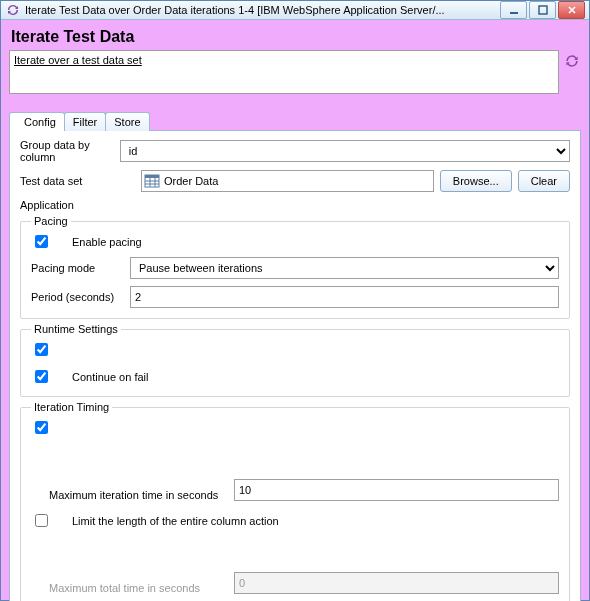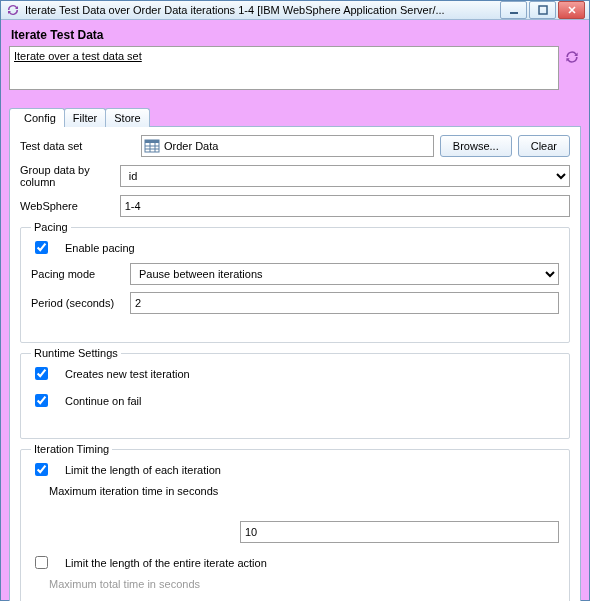--- a/index.html
+++ b/index.html
@@ -5,41 +5,41 @@
   * { box-sizing: border-box; font-family: "Segoe UI", Tahoma, sans-serif; font-size: 11px; }
   body { margin: 0; background: #fff; }
   .window { width: 590px; height: 601px; border: 1px solid #5a86b3; background: #f0abfc; display: flex; flex-direction: column; }
   .titlebar { height: 28px; background: linear-gradient(#f5fafd, #d7e7f5); border-bottom: 1px solid #9fb9d4; display: flex; align-items: center; padding: 0 4px; }
   .titlebar .app-icon { width: 16px; height: 16px; margin-right: 4px; flex: 0 0 auto; }
   .titlebar .title-text { flex: 1; color: #000; overflow: hidden; white-space: nowrap; text-overflow: ellipsis; }
   .win-btns { display: flex; gap: 2px; }
   .win-btn { width: 27px; height: 18px; border: 1px solid #8ba9c9; background: linear-gradient(#f6fbff,#d9eaf8); border-radius: 2px; display: flex; align-items: center; justify-content: center; }
   .win-close { background: linear-gradient(#f39e9a,#d9534f); border-color:#b84a46; }
   .content { flex: 1; padding: 6px 8px 8px 8px; display: flex; flex-direction: column; }
-  .heading { font-weight: bold; font-size: 12px; margin: 2px 0 4px 2px; }
+  .heading { font-weight: bold; font-size: 16px; margin: 2px 0 4px 2px; }
   .desc-row { display: flex; gap: 4px; text-decoration: underline; }
   .desc-box { flex: 1; height: 44px; border: 1px solid #a0a0a0; background: #fff; padding: 3px 4px; color: #000; resize: none; outline: none; }
   .refresh-icon { width: 18px; height: 18px; margin-top: 2px; flex: 0 0 auto; }
   .tabs { display: flex; margin-top: 18px; }
   .tab { border: 1px solid #9fb9d4; border-bottom: none; padding: 3px 8px; background: linear-gradient(#fdfeff,#e8f1fa); border-radius: 3px 3px 0 0; margin-right: -1px; position: relative; }
   .tab.active { background: #fff; z-index: 2; padding-left: 14px; }
   .tab-body { border: 1px solid #9fb9d4; padding: 8px 10px 14px 10px; margin-top: -1px; background: #fff; flex: 1; }
   .row { display: flex; align-items: center; margin-bottom: 7px; gap: 6px; }
   .row label.lbl { width: 115px; color: #000; }
   .ds-box { flex: 1; height: 22px; border: 1px solid #a0a0a0; display: flex; align-items: center; padding: 0 2px; background: #fff; }
   .ds-icon { width: 16px; height: 16px; margin-right: 4px; flex: 0 0 auto; }
   .btn { height: 22px; border: 1px solid #8ba9c9; background: linear-gradient(#fdfeff,#e4eef8); border-radius: 3px; padding: 0 12px; cursor: default; }
   .btn.default { border-color:#3a78c9; box-shadow: 0 0 0 1px #a9cdf4 inset; }
   select, input[type=text] { height: 22px; border: 1px solid #a0a0a0; background: #fff; padding: 0 4px; width: 100%; outline: none; }
-  .fieldset { border: 1px solid #cfd6dd; border-radius: 2px; margin: 10px 0 4px 0; padding: 8px 10px 28px 10px; }
+  .fieldset { border: 1px solid #cfd6dd; border-radius: 2px; margin: 10px 0 4px 0; padding: 8px 10px 10px 10px; }
   .fieldset .legend { position: relative; top: -15px; background: #fff; padding: 0 3px; display: inline-block; color: #000; }
   .fieldset .legend + * { margin-top: -10px; }
-  .chk { display: flex; align-items: center; gap: 14px; margin-bottom: 6px; }
+  .chk { display: flex; align-items: center; gap: 21px; margin-bottom: 6px; }
   .chk input { width: 13px; height: 13px; }
-  .indent { margin-left: 18px; display: flex; align-items: flex-start; gap: 6px; }
+  .indent { margin-left: 18px; display: flex; align-items: flex-end; gap: 0; }
   .indent label { width: 185px; }
   .indent.disabled label { color: #9a9a9a; }
   .indent input[type=text] { flex: 1; margin-top: 36px; }
   .indent.disabled input[type=text] { background: #f3f3f3; color: #9a9a9a; }
   .footer { display: flex; justify-content: flex-end; gap: 8px; padding: 8px 10px; }
 </style>
 </head>
 <body>
 
 <div class="window">
@@ -80,46 +80,45 @@
 
     <div class="tabs">
       <div class="tab active">Config</div>
       <div class="tab">Filter</div>
       <div class="tab">Store</div>
     </div>
 
     <div class="tab-body">
 
       <div class="row">
+        <label class="lbl">Group data by column</label>
+        <select>
+          <option>id</option>
+        </select>
+      </div>
+
+      <div class="row">
         <label class="lbl">Test data set</label>
         <div class="ds-box">
           <svg class="ds-icon" viewBox="0 0 16 16">
             <rect x="1" y="2" width="14" height="12" fill="#fff" stroke="#5b7fa3"></rect>
             <rect x="1" y="2" width="14" height="3" fill="#5b7fa3"></rect>
             <line x1="1" y1="8" x2="15" y2="8" stroke="#5b7fa3"></line>
             <line x1="1" y1="11" x2="15" y2="11" stroke="#5b7fa3"></line>
             <line x1="6" y1="5" x2="6" y2="14" stroke="#5b7fa3"></line>
             <line x1="11" y1="5" x2="11" y2="14" stroke="#5b7fa3"></line>
           </svg>
           <span>Order Data</span>
         </div>
         <button class="btn">Browse...</button>
         <button class="btn">Clear</button>
       </div>
 
       <div class="row">
-        <label class="lbl">Group data by column</label>
-        <select>
-          <option>id</option>
-        </select>
-      </div>
-
-      <div class="row">
-        <label class="lbl">WebSphere</label>
-        <input type="text" value="1-4" style="">
+        <label class="lbl">Application</label>
       </div>
 
       <div class="fieldset">
         <span class="legend">Pacing</span>
         <div class="chk">
           <input type="checkbox" checked="" style="">
           <span>Enable pacing</span>
         </div>
         <div class="row">
           <label class="lbl">Pacing mode</label>
@@ -130,41 +129,39 @@
         <div class="row" style="margin-bottom:0">
           <label class="lbl">Period (seconds)</label>
           <input type="text" value="2" style="">
         </div>
       </div>
 
       <div class="fieldset">
         <span class="legend">Runtime Settings</span>
         <div class="chk">
           <input type="checkbox" checked="" style="">
-          <span>Creates new test iteration</span>
         </div>
         <div class="chk" style="margin-top:8px;margin-bottom:0">
           <input type="checkbox" checked="" style="">
           <span>Continue on fail</span>
         </div>
       </div>
 
       <div class="fieldset">
         <span class="legend">Iteration Timing</span>
         <div class="chk">
           <input type="checkbox" checked="" style="">
-          <span>Limit the length of each iteration</span>
         </div>
         <div class="indent">
           <label>Maximum iteration time in seconds</label>
           <input type="text" value="10" style="">
         </div>
         <div class="chk" style="margin-top:10px">
           <input type="checkbox" style="">
-          <span>Limit the length of the entire iterate action</span>
+          <span>Limit the length of the entire column action</span>
         </div>
         <div class="indent disabled">
           <label>Maximum total time in seconds</label>
           <input type="text" disabled="" value="0" style="">
         </div>
       </div>
 
     </div>
 
     <div class="footer">

